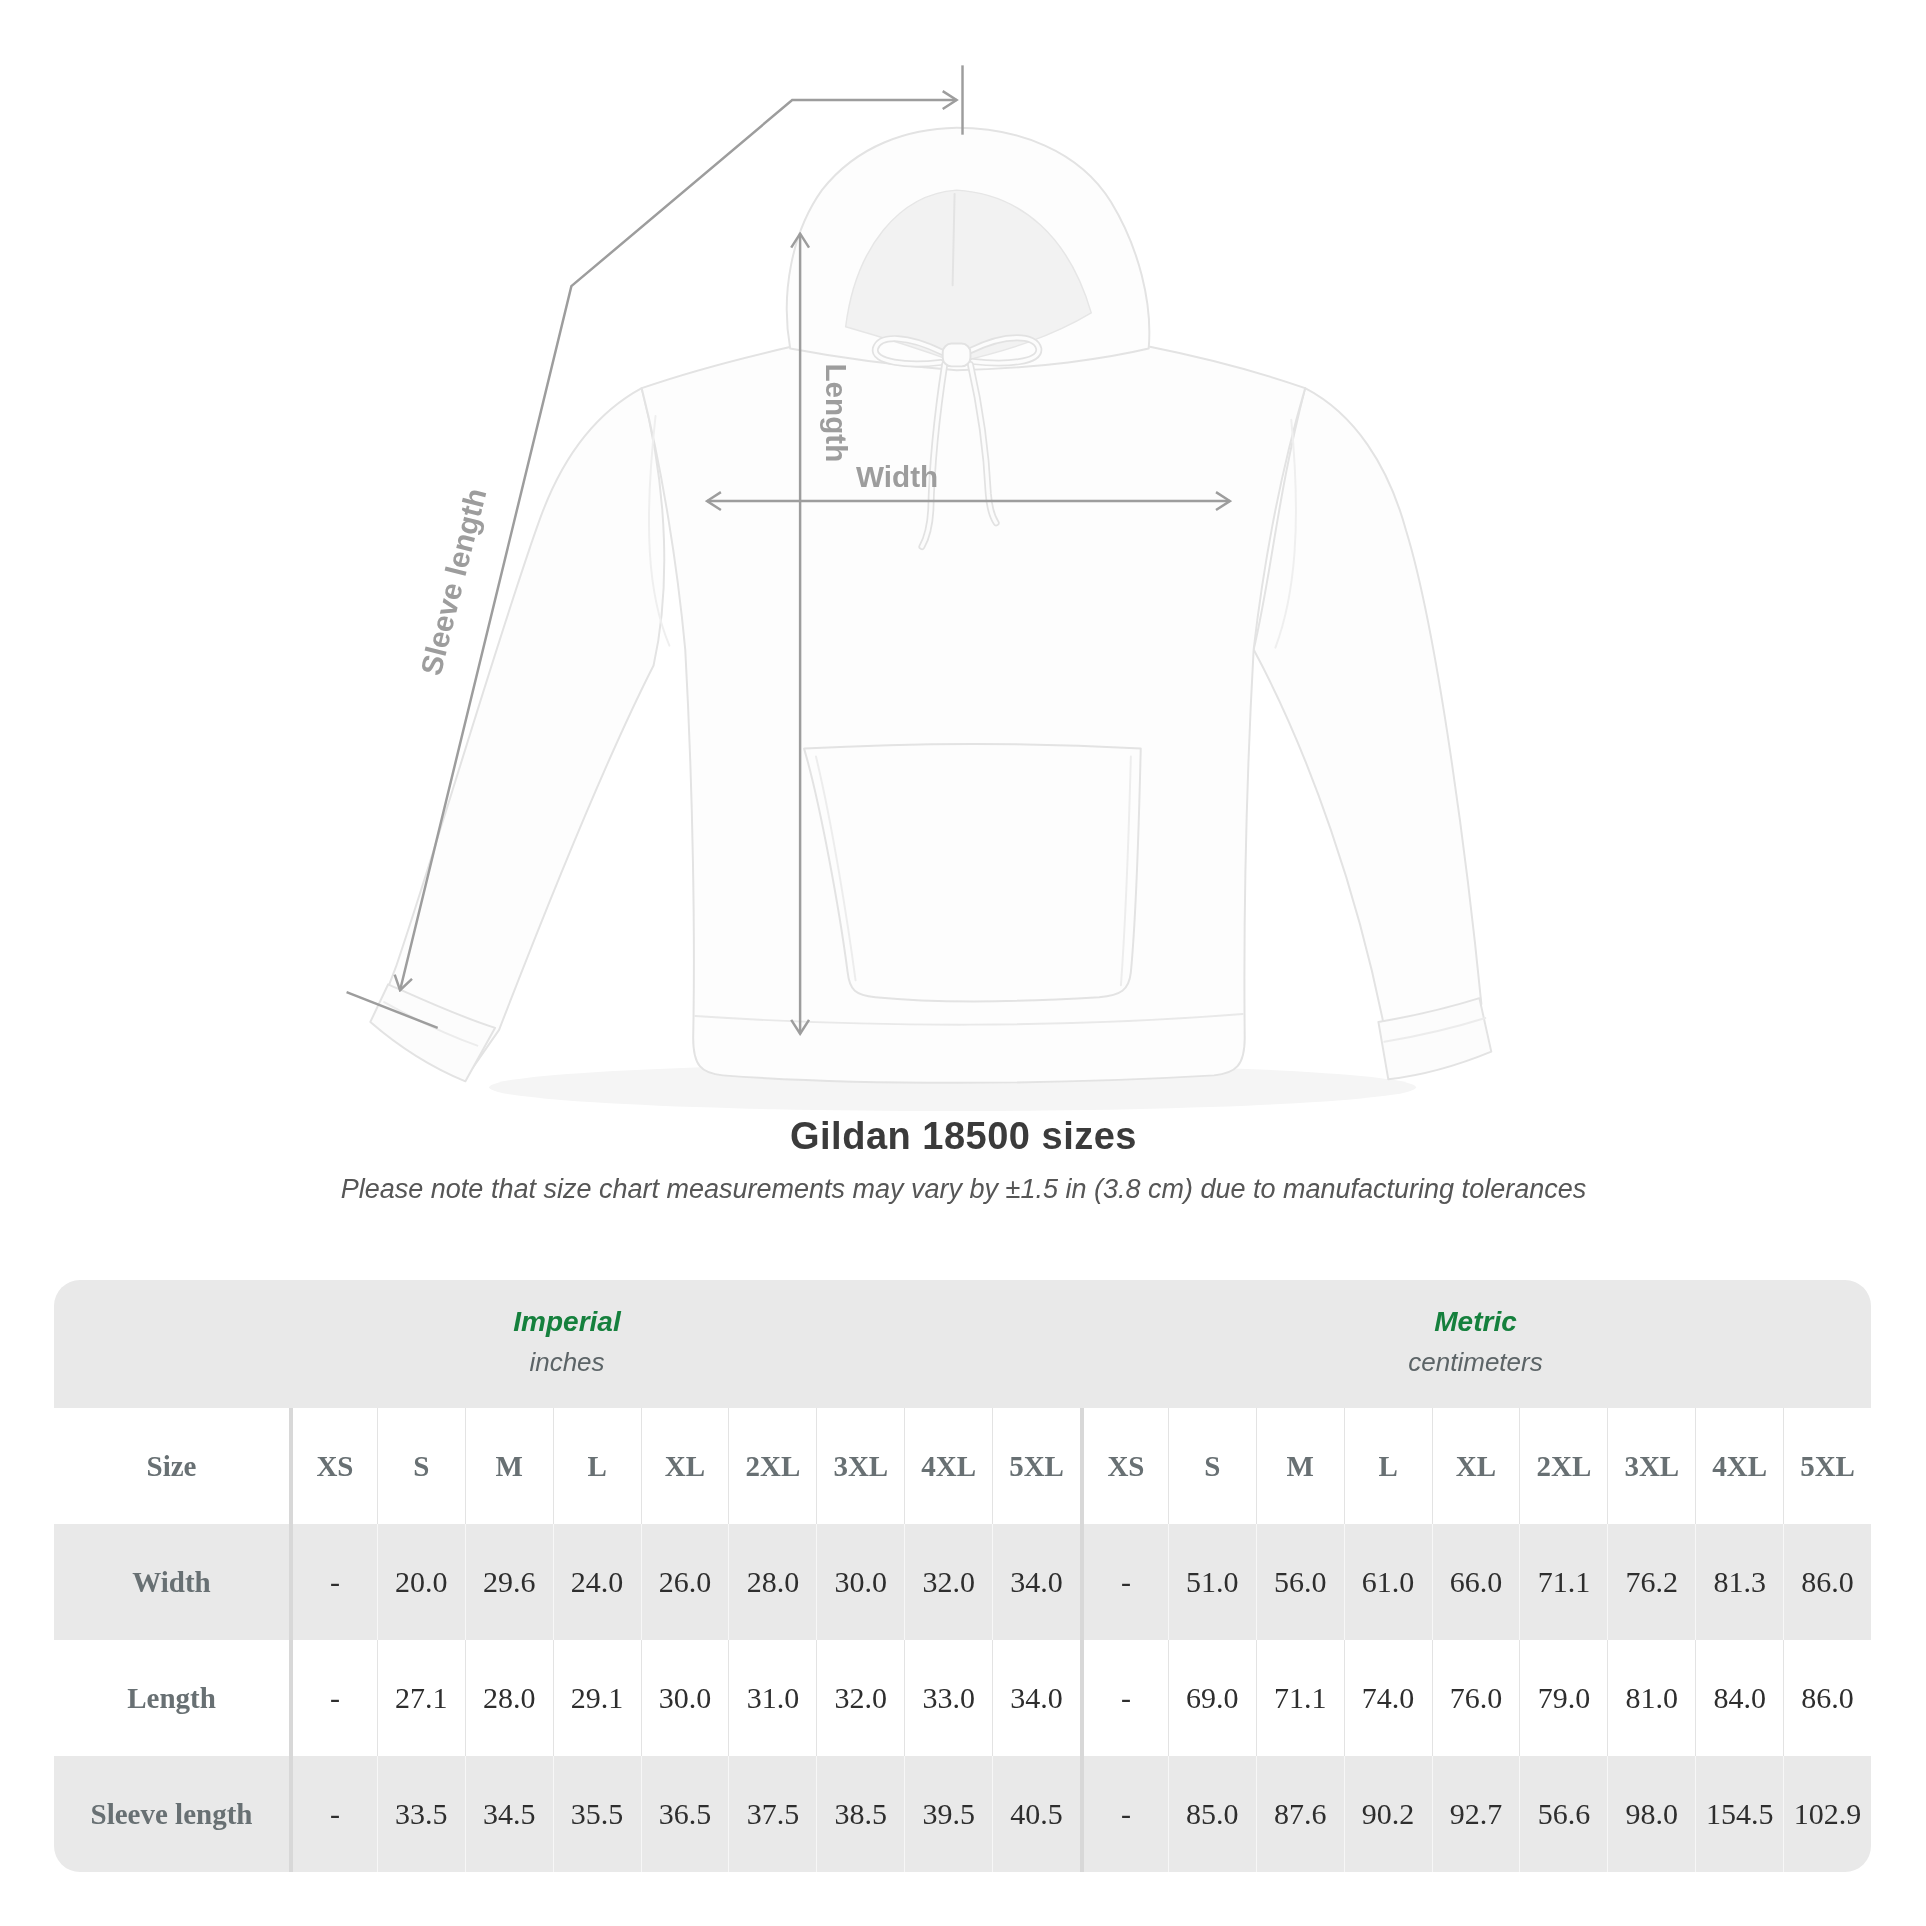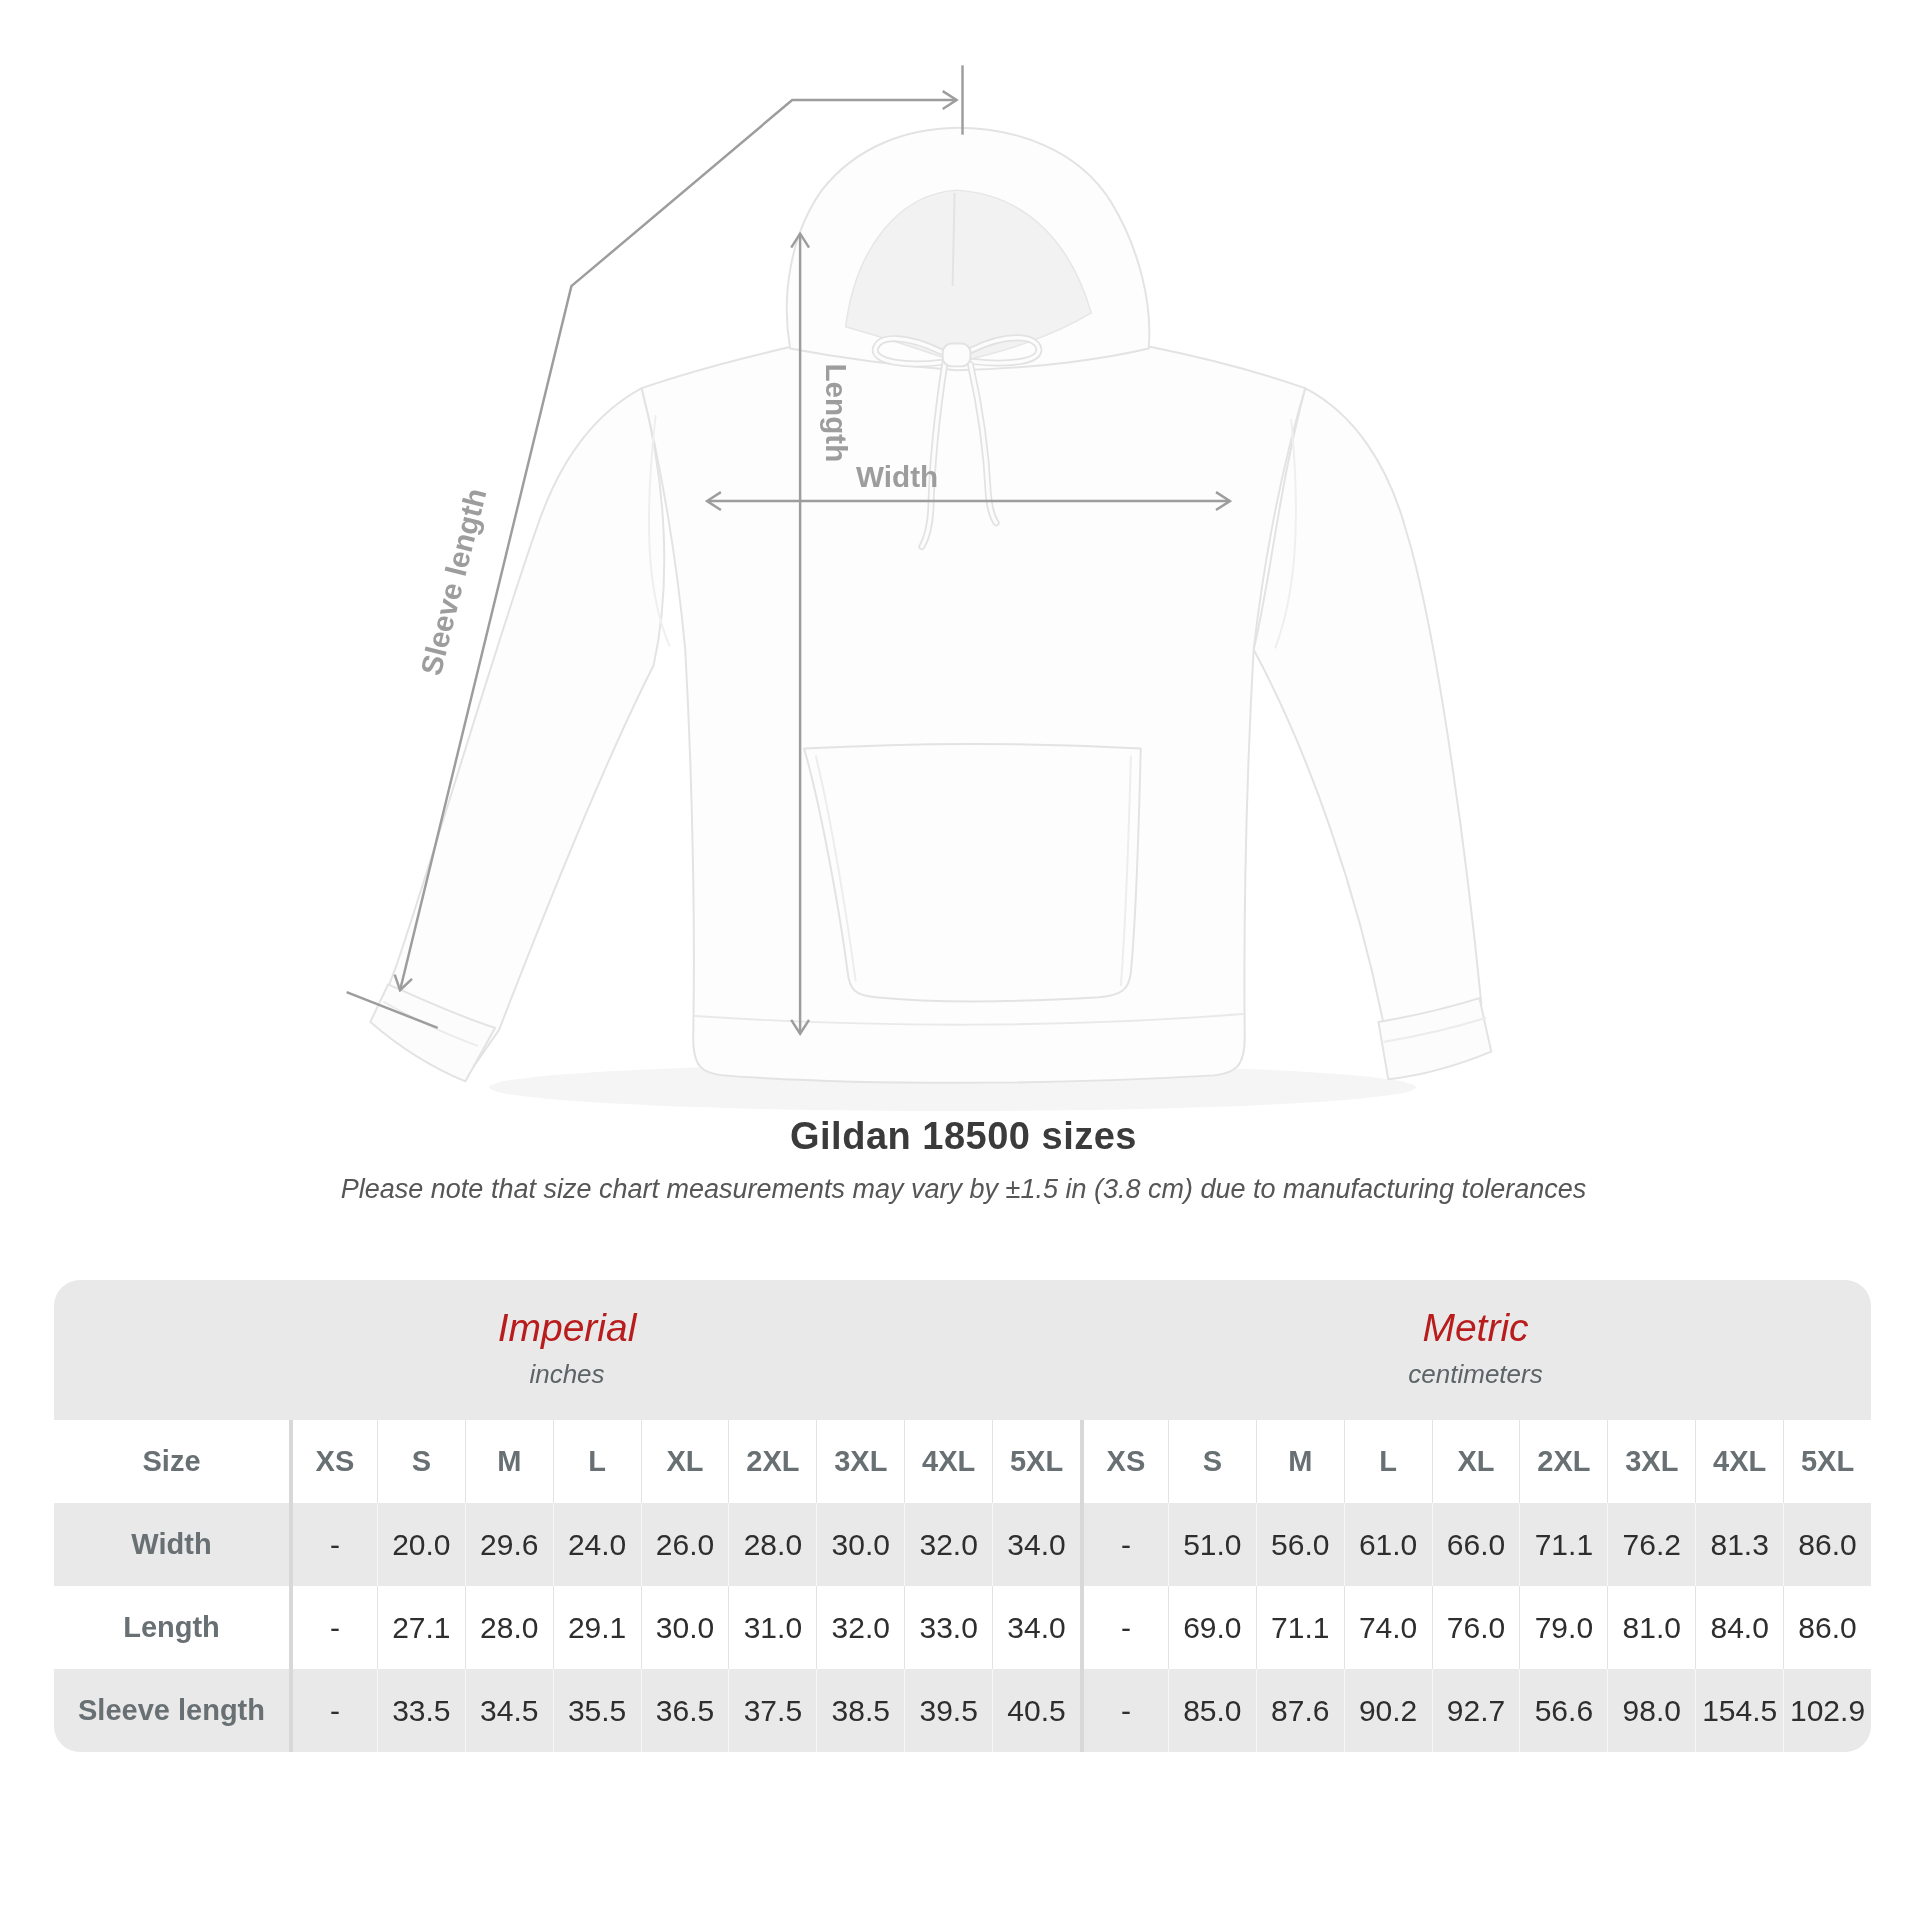--- a/index.html
+++ b/index.html
@@ -16,23 +16,23 @@
   .heading .subtitle{margin-top:16px;font-size:27px;font-style:italic;color:#565656;}
   
   .size-table{
     position:absolute;left:54px;top:1280px;width:1817px;
     border-radius:26px;overflow:hidden;background:#ffffff;
   }
   .grid{display:grid;grid-template-columns:235px repeat(18,1fr);}
   .band .unit-header{background:#e9e9e9;text-align:center;padding:26px 0 30px 0;}
   .band .imperial{grid-column:1 / 11;}
   .band .metric{grid-column:11 / 20;}
-  .unit-name{font-size:39px;font-weight:normal;font-style:italic;color:#b91c1c;}
+  .unit-name{font-size:28px;font-weight:bold;font-style:italic;color:#15803d;}
   .unit-sub{margin-top:9px;font-size:26px;font-style:italic;color:#5c6467;}
-  .row{height:83px;}
+  .row{height:116px;font-family:Liberation Serif, serif;}
   .row-white{background:#ffffff;}
   .row-gray{background:#e9e9e9;}
   .cell{
     display:flex;align-items:center;justify-content:center;height:100%;
     font-size:30px;color:#2e2e2e;
   }
   .row-white .cell{border-left:1px solid #e3e3e3;}
   .row-gray .cell{border-left:1px solid #f7f7f7;}
   .cell.first{border-left:none !important;}
   .row-white .cell.thick,.row-gray .cell.thick{border-left:4px solid #d8d8d8;}

